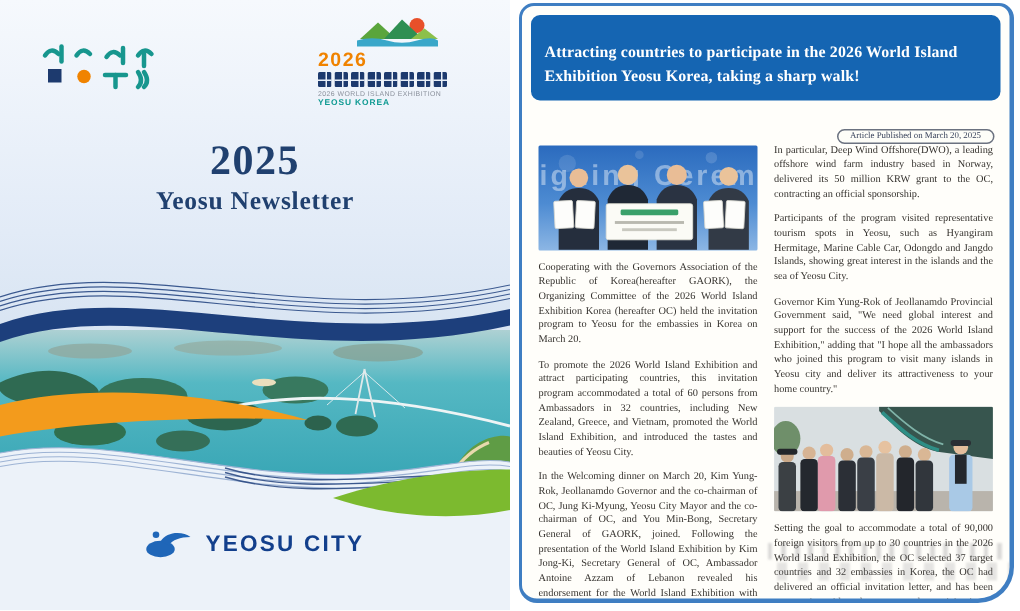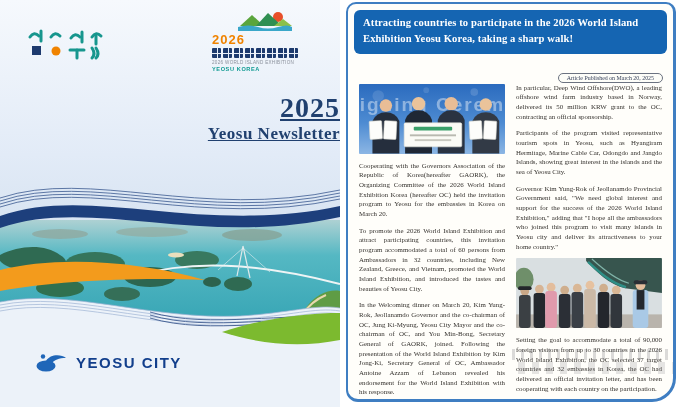--- a/index.html
+++ b/index.html
@@ -13,33 +13,33 @@
   .brand-logo{position:absolute;left:26px;top:28px;width:78px;height:36px;}
   .expo-logo{position:absolute;right:18px;top:10px;width:110px;text-align:left;font-family:"Liberation Sans",sans-serif;}
   .expo-mark{display:block;margin:0 0 1px 26px;}
   .expo-year{font-weight:bold;font-size:13px;color:#f08300;letter-spacing:1px;line-height:1;}
   .expo-kr{display:flex;gap:2px;margin:2px 0 2px 0;}
   .expo-kr i{display:block;width:9px;height:10px;background:#1d3a6e;border-radius:1px;
      background-image:linear-gradient(#e9f0f9,#e9f0f9),linear-gradient(#e9f0f9,#e9f0f9);
      background-size:1px 100%,100% 1px;background-position:58% 0,0 55%;background-repeat:no-repeat;}
   .expo-en{font-size:4.6px;color:#8b919c;letter-spacing:.3px;margin-top:1px;}
   .expo-loc{font-size:5.6px;font-weight:bold;color:#0f9a92;letter-spacing:.6px;margin-top:1px;}
-  .cover-title{position:absolute;left:0;top:92px;width:340px;text-align:right;color:#20406f;text-decoration:underline;}
+  .cover-title{position:absolute;left:0;top:92px;width:340px;text-align:center;color:#20406f;}
   .cover-title .year{font-size:28px;font-weight:bold;letter-spacing:1px;line-height:1.15;}
   .cover-title .name{font-size:17px;font-weight:bold;letter-spacing:.5px;line-height:1.2;}
-  .city-logo{position:absolute;left:0;top:352px;width:340px;display:flex;align-items:center;gap:8px;padding-left:36px;}
+  .city-logo{position:absolute;left:0;top:352px;width:340px;display:flex;align-items:center;justify-content:center;gap:8px;}
   .city-logo span{font-family:"Liberation Sans",sans-serif;font-weight:bold;font-size:15px;
      letter-spacing:1.5px;color:#123f8c;}
 
   
   .article{position:absolute;left:346px;top:2px;width:330px;height:400px;box-sizing:border-box;
      background:#fffefa;border:2px solid #3f7ec2;border-right-width:3px;border-bottom-width:3px;
      border-radius:10px 10px 24px 12px;overflow:hidden;}
   .banner{margin:6px 6px 16px 6px;background:#1565b2;border-radius:6px;color:#fff;
-     font-weight:bold;font-size:10.6px;line-height:1.55;padding:5px 9px 6px;letter-spacing:.1px;}
+     font-weight:bold;font-size:10.6px;line-height:1.55;padding:18px 9px 6px;letter-spacing:.1px;}
   .pill-row{display:flex;justify-content:flex-end;padding:3px 10px 0 0;}
   .pill{border:1px solid #6b7280;border-radius:9px;padding:1px 8px;font-size:5.9px;color:#37415a;background:#fdfdf8;}
   .subhead{text-align:center;font-weight:bold;font-size:8.7px;color:#141b2d;margin:6px 0 8px;}
   .cols{display:flex;gap:11px;padding:0 11px;font-size:6.9px;line-height:1.4;color:#35322e;text-align:justify;}
   .col{flex:1;min-width:0;}
   .col p{margin:0 0 7px;}
   .photo{position:relative;width:100%;height:70px;overflow:hidden;border-radius:1px;margin:0 0 7px;}
   .photo svg{position:absolute;left:0;top:0;width:100%;height:100%;}
   .photo1{background:linear-gradient(180deg,#2b6bbe 0%,#4d8bd2 55%,#8cb6e4 100%);margin-top:1px;}
   .photo1-text{position:absolute;left:-14px;top:8px;width:190px;text-align:center;white-space:nowrap;

